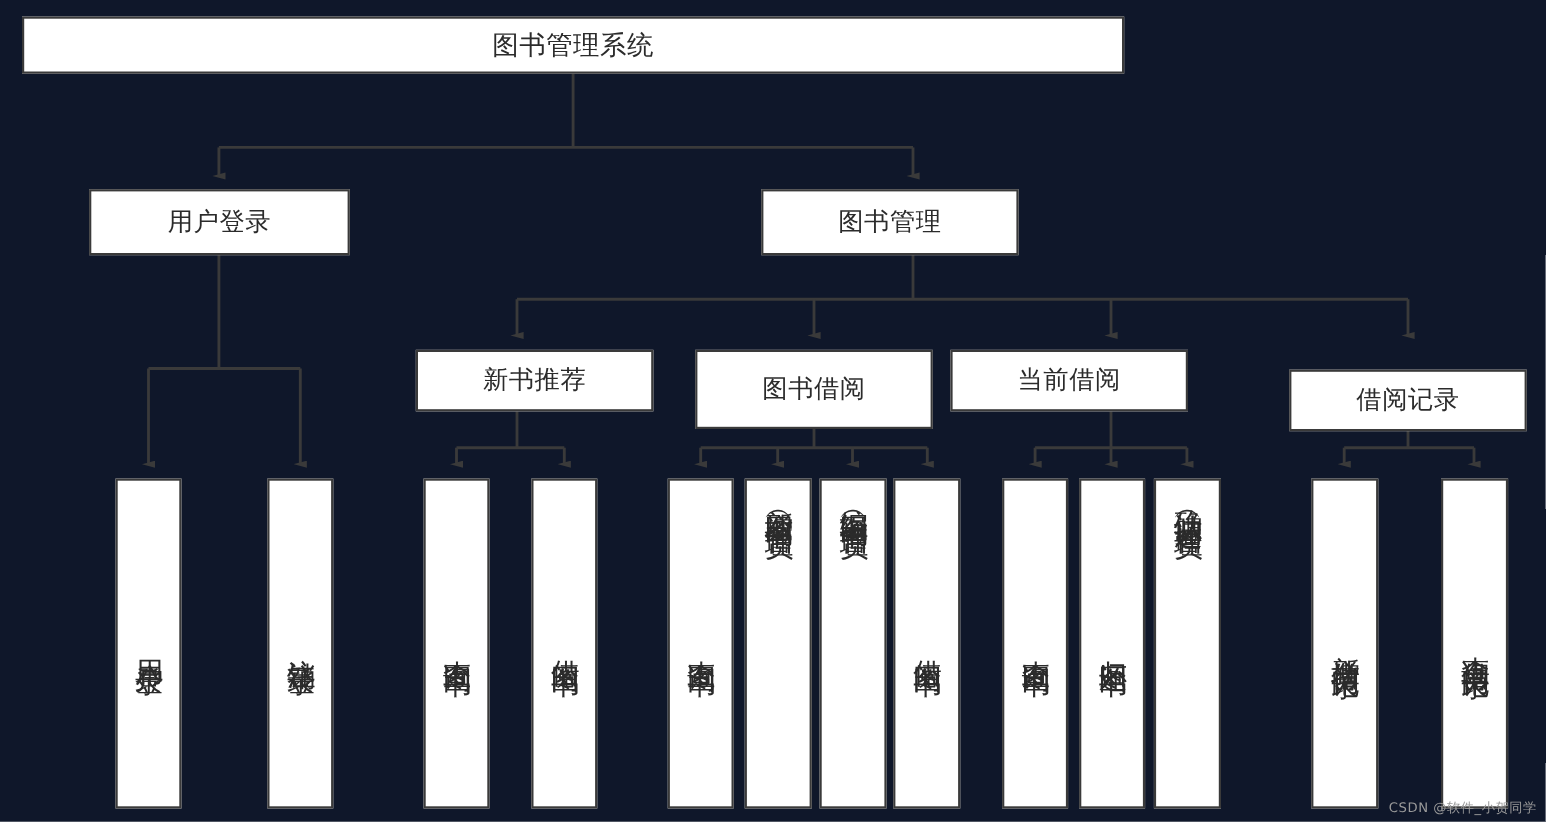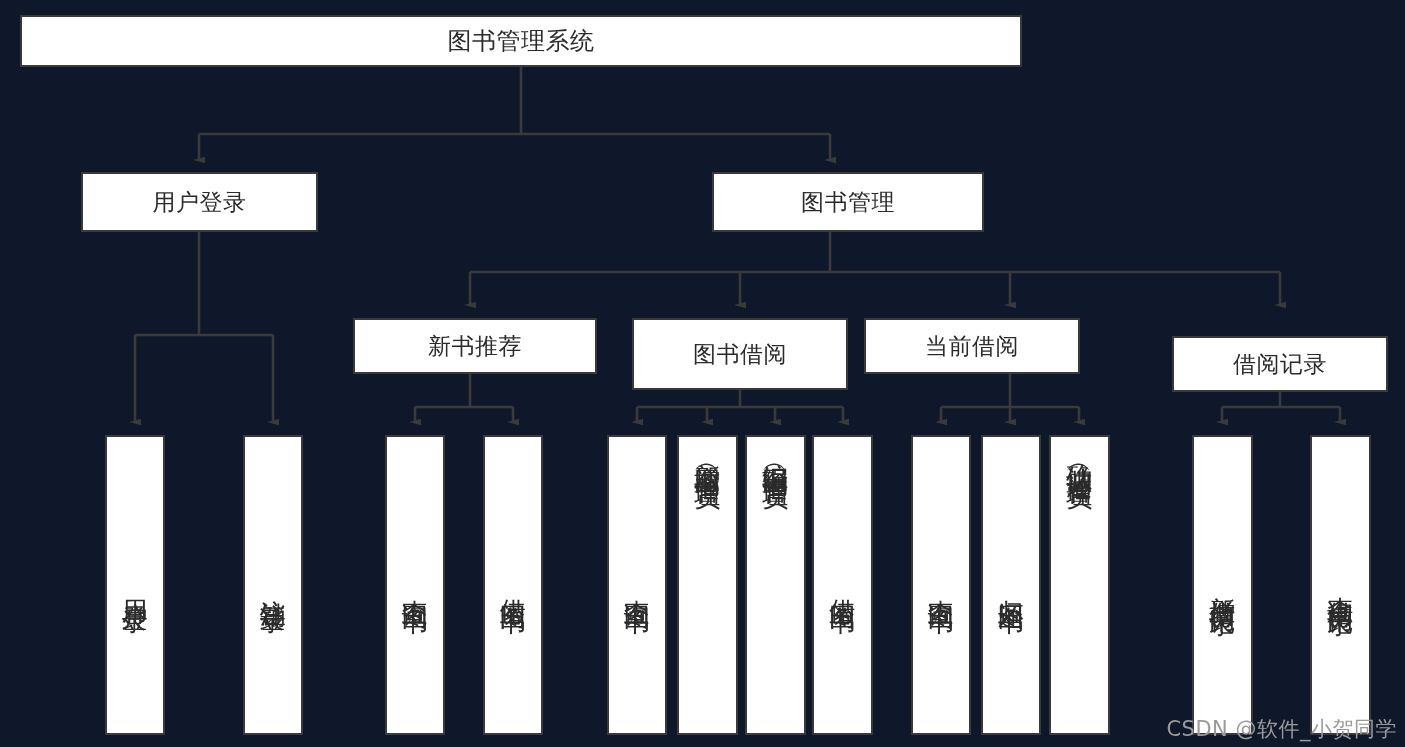--- a/index.html
+++ b/index.html
@@ -67,21 +67,21 @@
   }
   
   .node.vert.center {
     align-items: center;
     padding-top: 0;
   }
   #watermark {
     position: absolute;
     right: 8px;
     bottom: 4px;
-    font-size: 21px;
+    font-size: 12px;
     color: #9a9a9a;
     letter-spacing: 0.5px;
     white-space: nowrap;
   }
 </style>
 </head>
 <body>
 
 <div id="diagram-root">
 
@@ -136,25 +136,25 @@
   </svg>
 
   <div class="node horiz root" style="left:20px; top:15px; width:1002px; height:52px;">
     <span class="label">图书管理系统</span>
   </div>
 
   <div class="node horiz" style="left:81px; top:172px; width:237px; height:60px;">
     <span class="label">用户登录</span>
   </div>
 
-  <div class="node horiz" style="left:712px; top:172px; width:272px; height:60px;">
+  <div class="node horiz" style="left:692px; top:172px; width:234px; height:60px;">
     <span class="label">图书管理</span>
   </div>
 
-  <div class="node horiz" style="left:353px; top:318px; width:244px; height:56px;">
+  <div class="node horiz" style="left:378px; top:318px; width:216px; height:56px;">
     <span class="label">新书推荐</span>
   </div>
 
   <div class="node horiz" style="left:632px; top:318px; width:216px; height:72px;">
     <span class="label">图书借阅</span>
   </div>
 
   <div class="node horiz" style="left:864px; top:318px; width:216px; height:56px;">
     <span class="label">当前借阅</span>
   </div>

